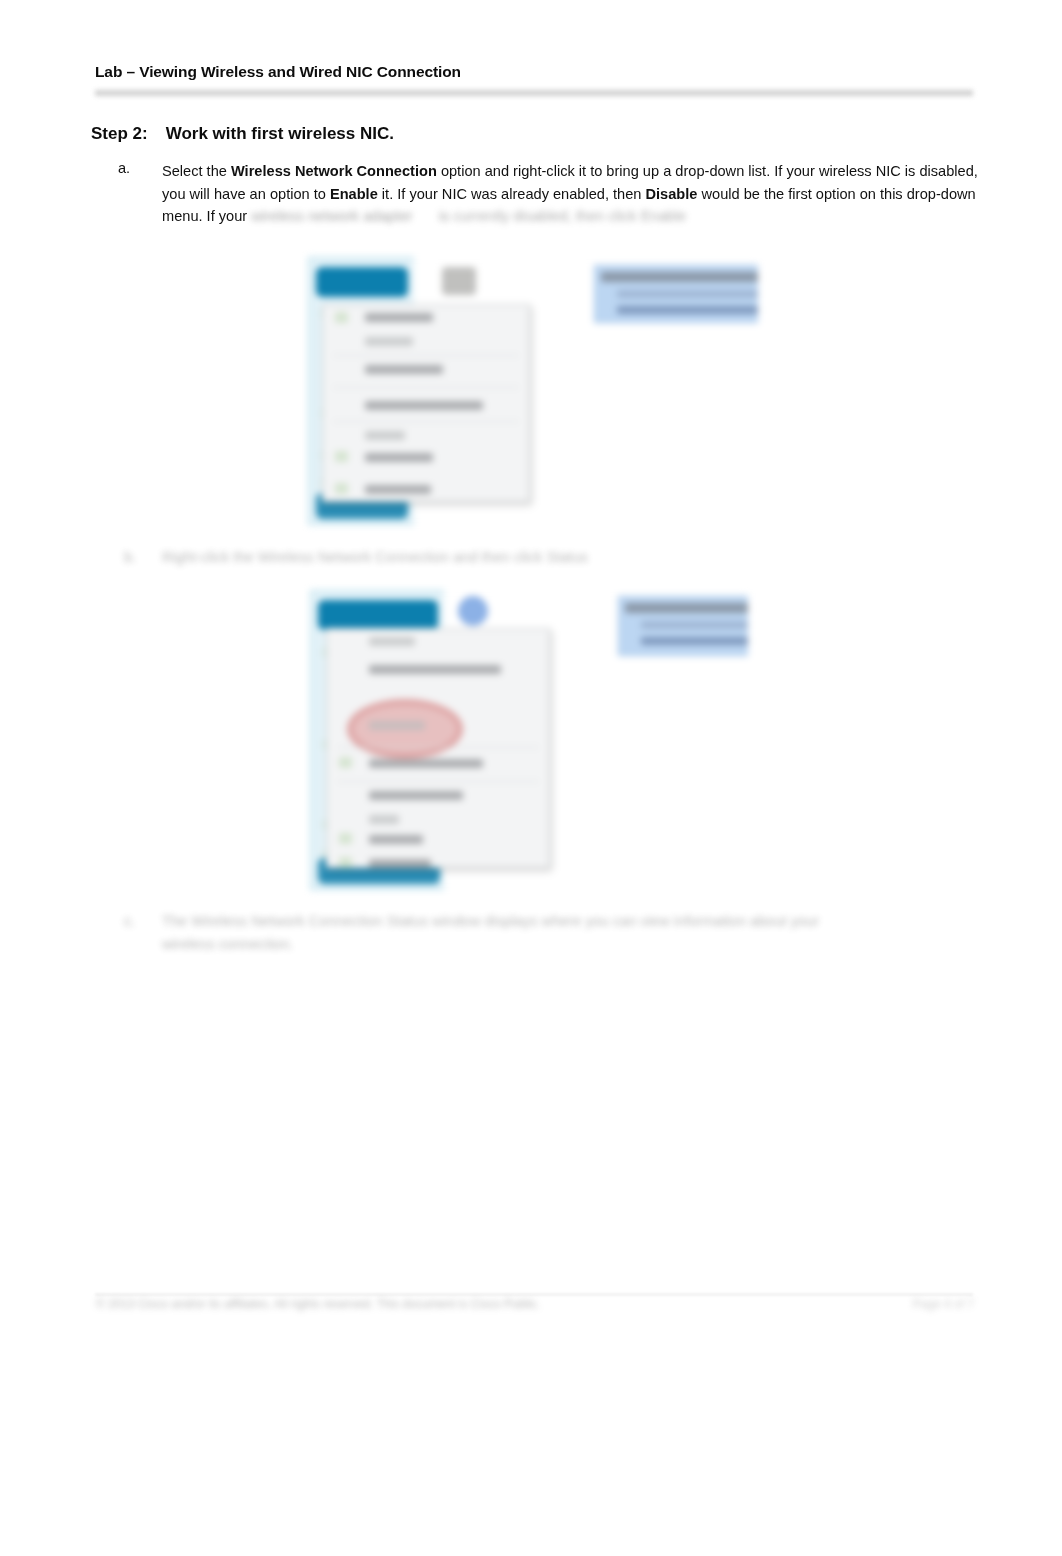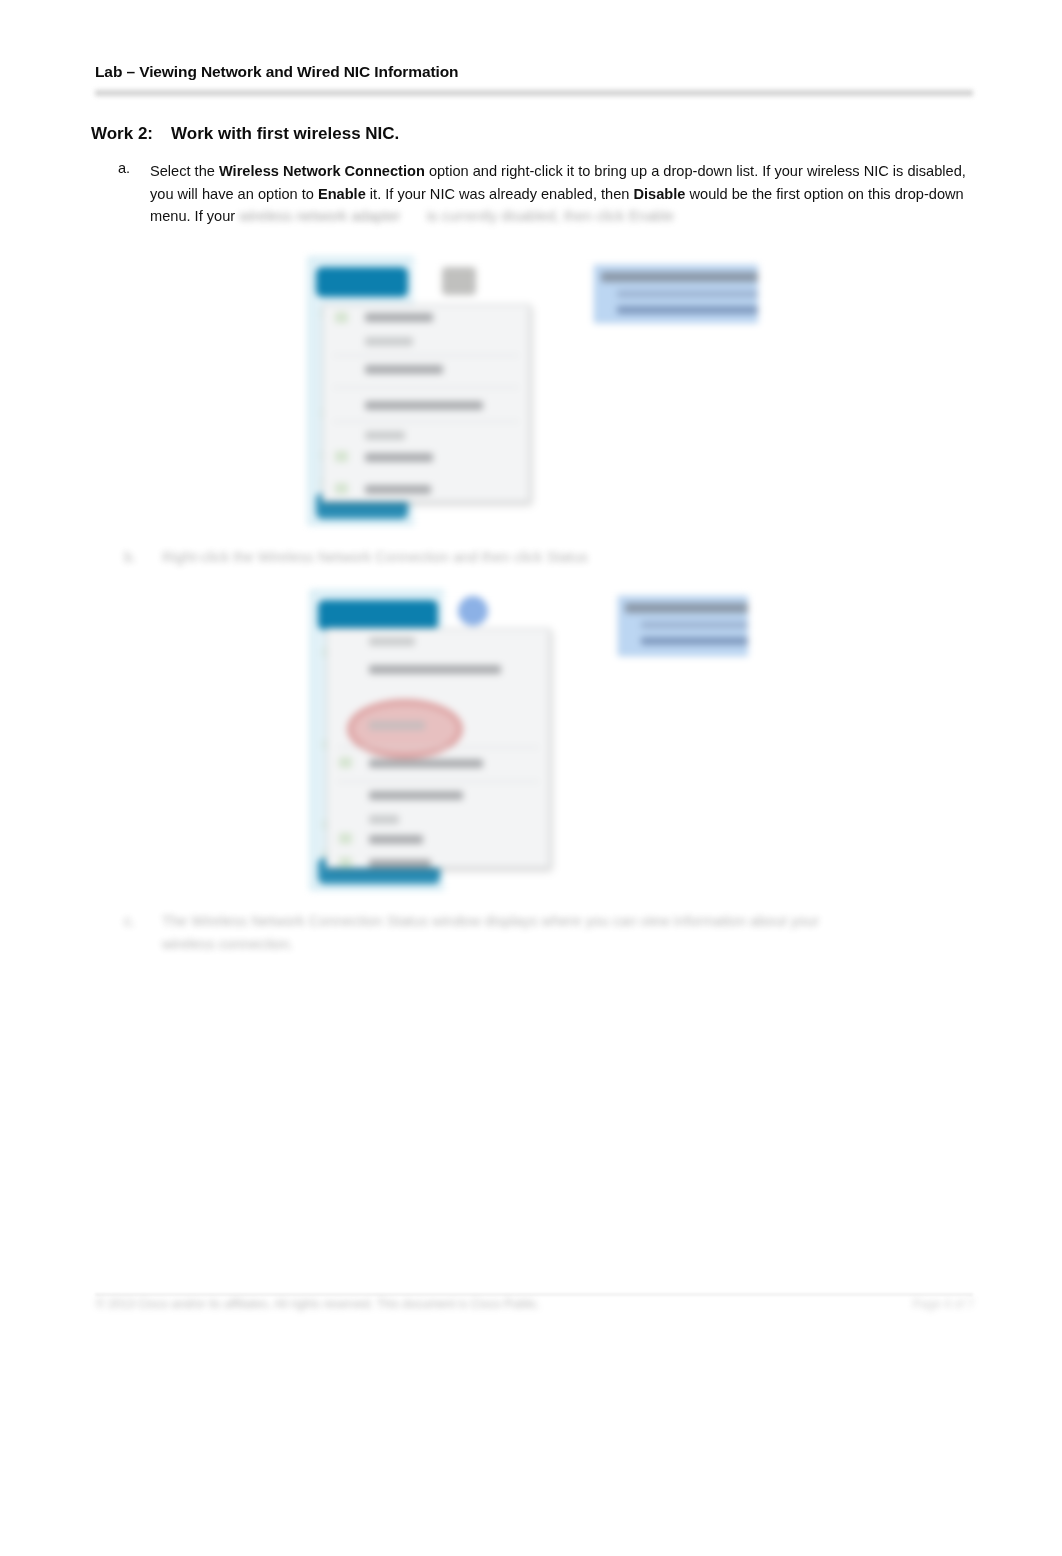--- a/index.html
+++ b/index.html
@@ -68,21 +68,21 @@
   }
   .item-marker {
     position: absolute;
     left: 0;
     top: 0;
     width: 30px;
     font-size: 14.6px;
     color: #111;
   }
   .item-body {
-    margin-left: 32px;
+    margin-left: 44px;
     font-size: 14.6px;
     line-height: 22.5px;
     color: #111;
     text-align: left;
   }
   .item-body b { font-weight: bold; }
 
   
   .blur-run {
     display: inline-block;
@@ -308,26 +308,26 @@
     white-space: nowrap;
     user-select: none;
   }
 </style>
 </head>
 <body>
 
 <div class="page">
 
   <div class="doc-header">
-    <div class="doc-header-title">Lab – Viewing Network and Wired NIC Information</div>
+    <div class="doc-header-title">Lab – Viewing Wireless and Wired NIC Connection</div>
   </div>
   <div class="header-rule"></div>
 
   <div class="step-heading">
-    <span class="step-num">Work 2:</span><span>Work with first wireless NIC.</span>
+    <span class="step-num">Step 2:</span><span>Work with first wireless NIC.</span>
   </div>
 
   <div class="item-a">
     <span class="item-marker">a.</span>
     <div class="item-body">
       <span>Select the </span><b>Wireless Network Connection</b><span> option and right-click it to bring up a drop-down list. If your wireless NIC is disabled, you will have an option to </span><b>Enable</b><span> it. If your NIC was already enabled, then </span><b>Disable</b><span> would be the first option on this drop-down menu. If your </span><span class="blur-run">wireless network adapter</span><span class="blur-run" style="margin-left:26px;">is</span>
       <span class="blur-line">currently disabled, then click   Enable</span>
     </div>
   </div>
 

